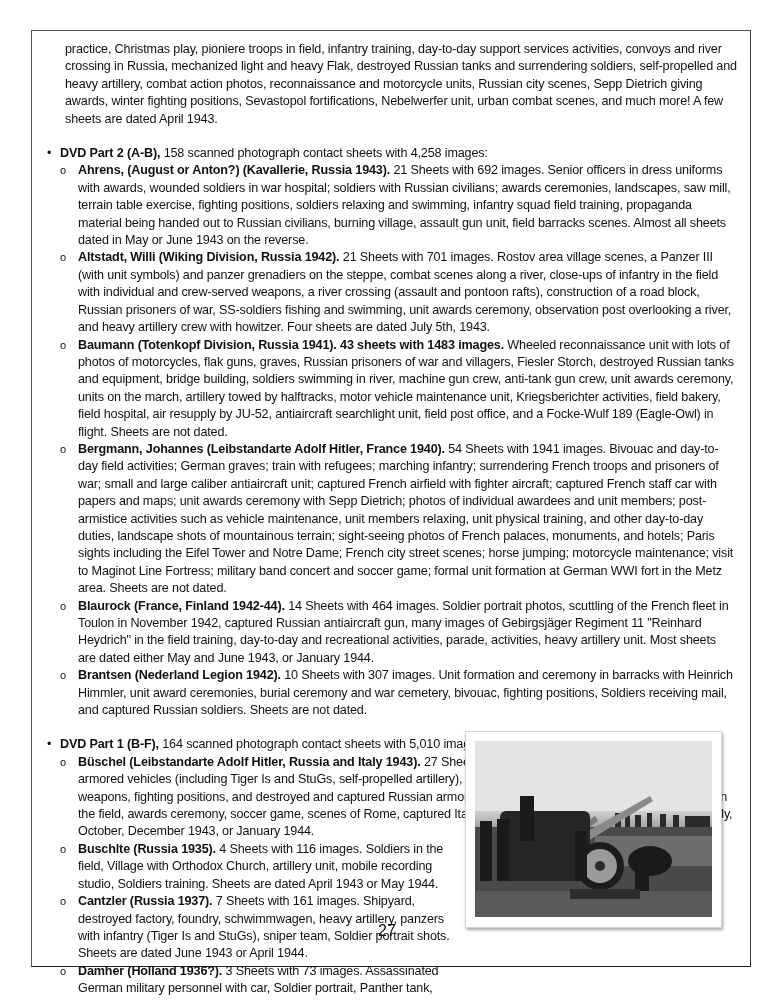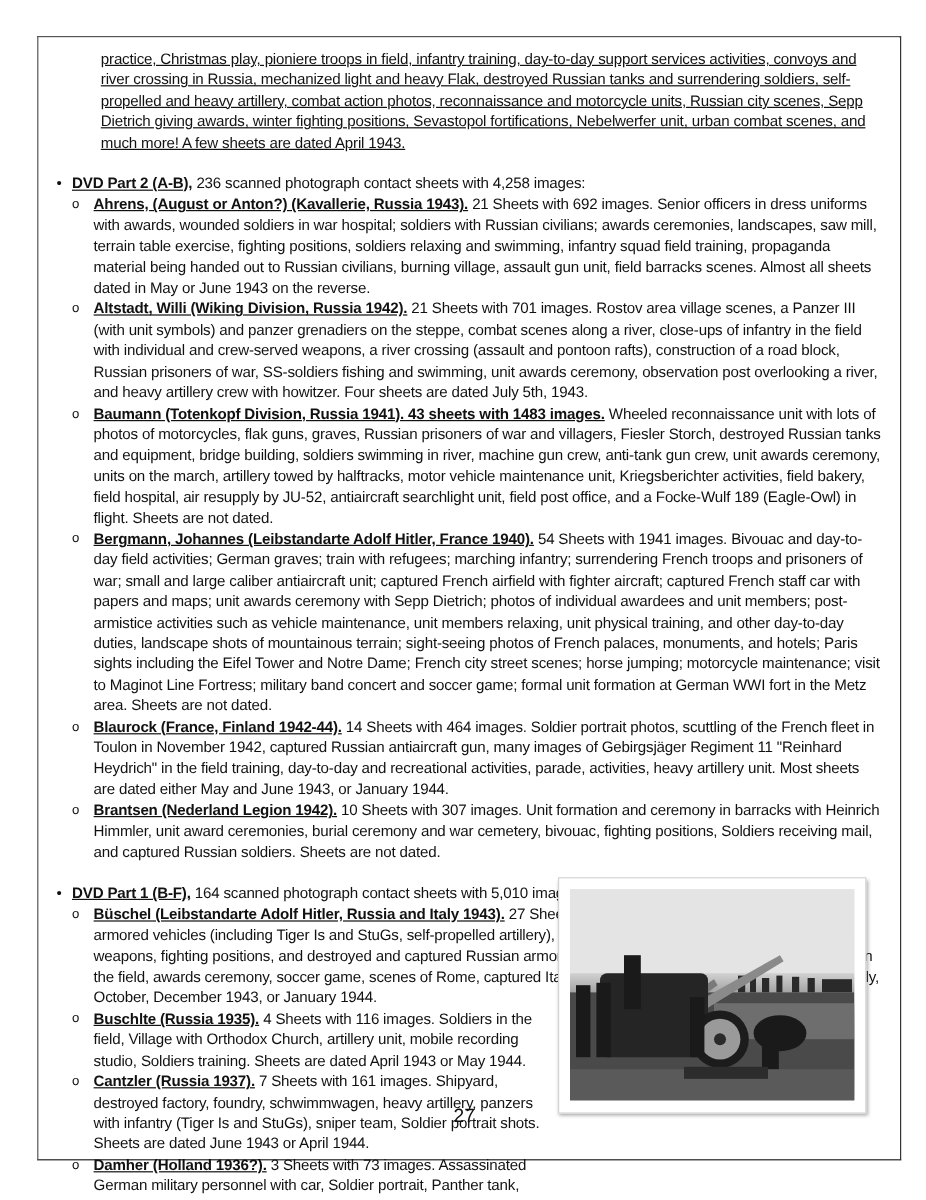--- a/index.html
+++ b/index.html
@@ -3,47 +3,47 @@
 <meta charset="utf-8">
 <style>
   html, body { margin: 0; padding: 0; background: #ffffff; }
   body { width: 772px; height: 1000px; position: relative; overflow: hidden;
          font-family: "Liberation Sans", sans-serif; color: #111; }
   .page-frame { position: absolute; left: 31px; top: 30px; width: 720px; height: 937px;
                 border: 1px solid #555; border-right: 1.5px solid #333; border-bottom: 1.5px solid #222;
                 box-sizing: border-box; }
   .content { position: absolute; left: 47px; top: 41px; width: 690px;
              font-size: 12.6px; line-height: 17.4px; letter-spacing: -0.15px; }
-  .cont-para { margin: 0 0 0 37px; text-decoration: underline; }
+  .cont-para { margin: 0 0 0 18px; }
   .section { margin-top: 17px; }
   .section-head { position: relative; padding-left: 13px; }
   .bullet { position: absolute; left: 0; top: 0; }
   .sub-list { list-style: none; margin: 0; padding: 0; }
   .sub-item { position: relative; padding-left: 31px; }
   .sub-bullet { position: absolute; left: 13px; top: 0; font-size: 11px; }
-  b { font-weight: bold; text-decoration: underline; }
+  b { font-weight: bold; }
   .narrow .sub-item { width: 375px; }
   .photo-frame { position: absolute; left: 465px; top: 731px; width: 255px; height: 195px;
                  background: #fff; border: 1px solid #d4d4d4; box-shadow: 1px 2px 3px rgba(0,0,0,0.35); }
   .photo { position: absolute; left: 9px; top: 9px; width: 237px; height: 176px; overflow: hidden;
            background: linear-gradient(#e2e2e2 0%, #dadada 38%, #a8a8a8 48%, #5c5c5c 60%, #3a3a3a 78%, #6a6a6a 100%); }
   .page-number { position: absolute; left: 378px; top: 922px; font-size: 16px; }
 </style>
 </head>
 <body>
 
 <div class="page-frame"></div>
 
 <div class="content">
   <p class="cont-para">practice, Christmas play, pioniere troops in field, infantry training, day-to-day support services activities, convoys and river crossing in Russia, mechanized light and heavy Flak, destroyed Russian tanks and surrendering soldiers, self-propelled and heavy artillery, combat action photos, reconnaissance and motorcycle units, Russian city scenes, Sepp Dietrich giving awards, winter fighting positions, Sevastopol fortifications, Nebelwerfer unit, urban combat scenes, and much more!  A few sheets are dated April 1943.</p>
 
   <div class="section">
     <div class="section-head">
       <span class="bullet">•</span>
-      <b>DVD Part 2 (A-B),</b><span> 236 scanned photograph contact sheets with 4,258 images:</span>
+      <b>DVD Part 2 (A-B),</b><span> 158 scanned photograph contact sheets with 4,258 images:</span>
     </div>
     <ul class="sub-list">
       <li class="sub-item"><span class="sub-bullet">o</span><b>Ahrens, (August or Anton?)  (Kavallerie, Russia 1943).</b><span>  21 Sheets with 692 images.  Senior officers in dress uniforms  with awards, wounded soldiers in war hospital; soldiers with Russian civilians; awards ceremonies, landscapes, saw mill, terrain table exercise, fighting positions, soldiers relaxing and swimming, infantry squad field training, propaganda material being handed out to Russian civilians, burning village, assault gun unit, field barracks scenes.  Almost all sheets dated in May or June 1943 on the reverse.</span></li>
       <li class="sub-item"><span class="sub-bullet">o</span><b>Altstadt, Willi (Wiking Division, Russia 1942).</b><span>  21 Sheets with 701 images.  Rostov area village scenes, a Panzer III (with unit symbols) and panzer grenadiers on the steppe, combat scenes along a river, close-ups of infantry in the field with individual and crew-served weapons, a river crossing (assault and pontoon rafts), construction of a road block, Russian prisoners of war, SS-soldiers fishing and swimming, unit awards ceremony, observation post overlooking a river, and heavy artillery crew with howitzer.  Four sheets are dated July 5th, 1943.</span></li>
       <li class="sub-item"><span class="sub-bullet">o</span><b>Baumann (Totenkopf Division, Russia 1941).  43 sheets with 1483 images.</b><span>  Wheeled reconnaissance unit  with lots of photos of motorcycles, flak guns, graves, Russian prisoners of war and villagers, Fiesler Storch, destroyed Russian tanks and equipment, bridge building, soldiers swimming in river, machine gun crew, anti-tank gun crew, unit awards ceremony, units on the march, artillery towed by halftracks, motor vehicle maintenance unit, Kriegsberichter activities, field bakery, field hospital, air resupply by JU-52, antiaircraft searchlight unit, field post office, and a  Focke-Wulf 189 (Eagle-Owl) in flight.  Sheets are not dated.</span></li>
       <li class="sub-item"><span class="sub-bullet">o</span><b>Bergmann, Johannes (Leibstandarte Adolf Hitler, France 1940).</b><span>  54 Sheets with 1941 images.   Bivouac and day-to-day field activities; German graves; train with refugees; marching infantry; surrendering French troops and prisoners of war; small and large caliber antiaircraft unit;  captured French airfield with fighter aircraft; captured French staff car with papers and maps; unit awards ceremony with Sepp Dietrich; photos of individual awardees and unit members; post-armistice activities such as vehicle maintenance, unit members relaxing, unit physical training, and other day-to-day duties, landscape shots of mountainous terrain; sight-seeing photos of French palaces, monuments, and hotels;  Paris sights including the Eifel Tower and Notre Dame; French city street scenes; horse jumping; motorcycle maintenance; visit to Maginot Line Fortress; military band concert and soccer game; formal unit formation at German WWI fort in the Metz area.  Sheets are not dated.</span></li>
       <li class="sub-item"><span class="sub-bullet">o</span><b>Blaurock (France, Finland 1942-44).</b><span>  14 Sheets with 464 images.  Soldier portrait photos, scuttling of the French fleet in Toulon in November 1942, captured Russian antiaircraft gun, many images of Gebirgsjäger Regiment 11 "Reinhard Heydrich" in the field training, day-to-day and recreational activities, parade, activities, heavy artillery unit.  Most sheets are dated either May and June 1943, or January 1944.</span></li>
       <li class="sub-item"><span class="sub-bullet">o</span><b>Brantsen (Nederland Legion 1942).</b><span>  10 Sheets with 307 images.  Unit formation and ceremony in barracks with Heinrich Himmler, unit award ceremonies, burial ceremony and war cemetery, bivouac, fighting positions, Soldiers receiving mail, and captured Russian soldiers.  Sheets are not dated.</span></li>
     </ul>
   </div>

